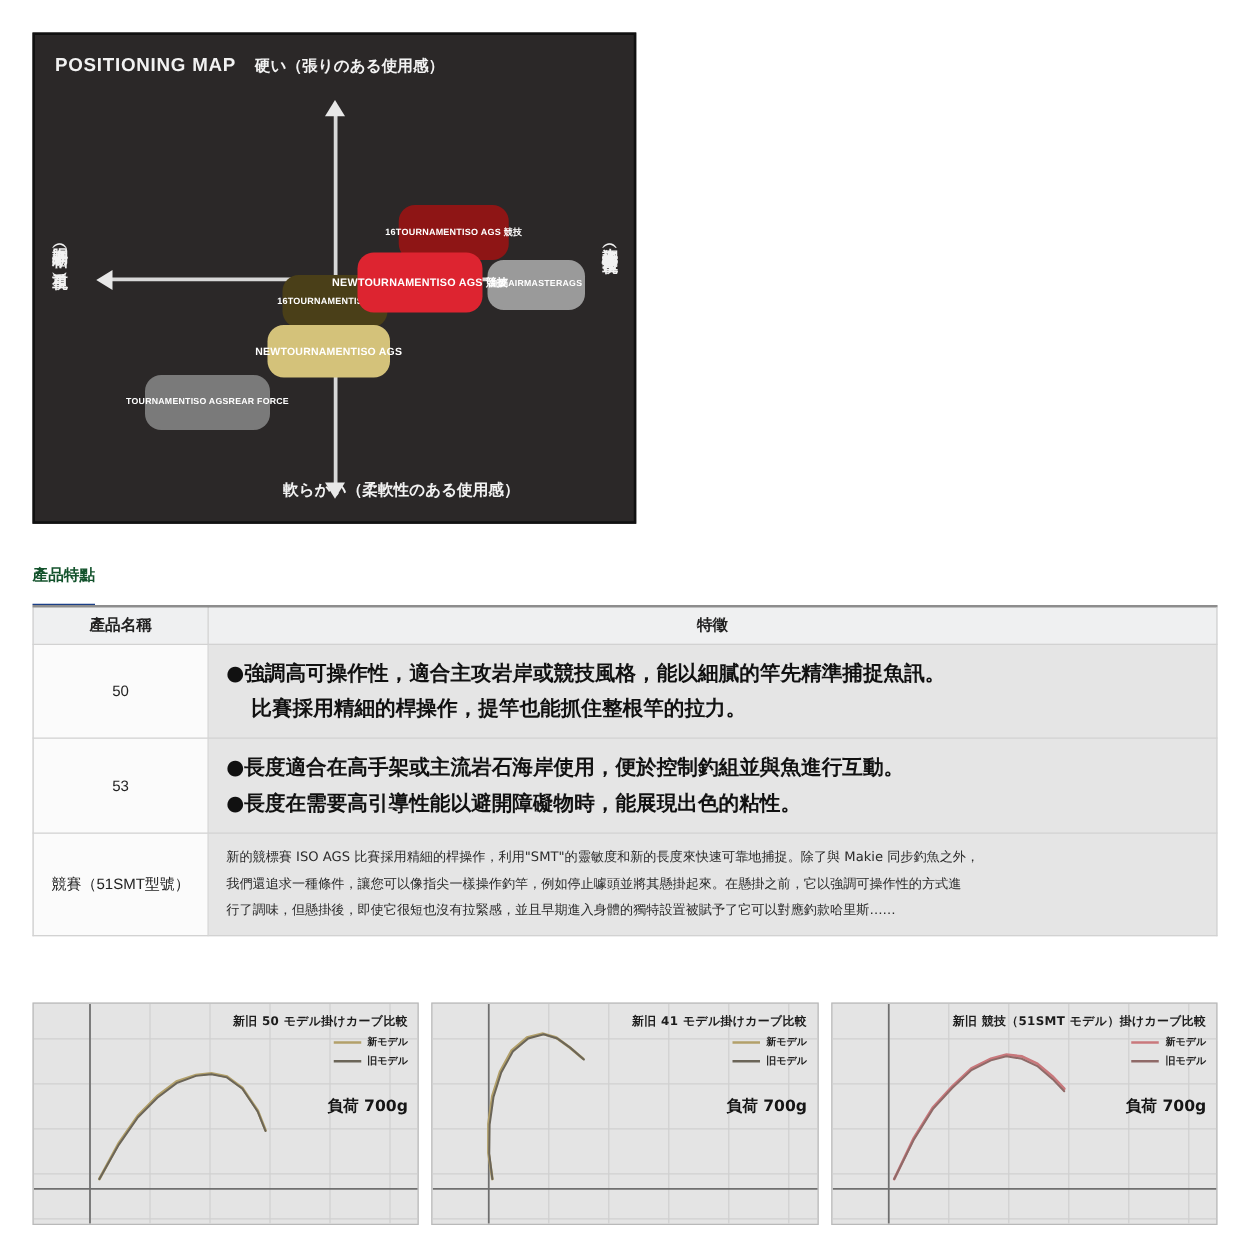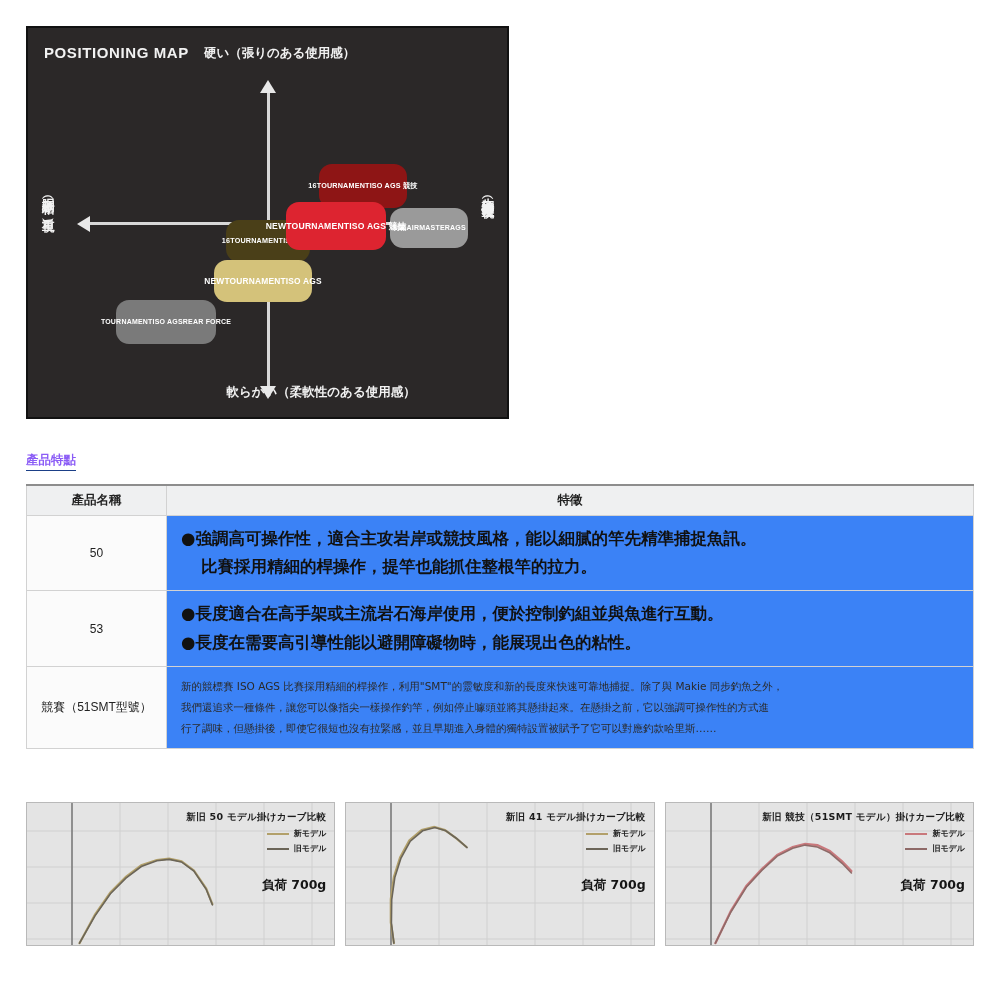--- a/index.html
+++ b/index.html
@@ -85,34 +85,34 @@
     letter-spacing: .2px;
   }
   .bubble span { display:block; white-space: nowrap; }
 
   
   .sect-head {
     position: absolute;
     left: 26px; top: 452px;
     font-size: 12.5px;
     font-weight: bold;
-    color: #8b5cf6;
+    color: #14532d;
     border-bottom: 1px solid #1b3f87;
-    padding-bottom: 1px;
+    padding-bottom: 14px;
     font-family: "DejaVu Sans", sans-serif;
   }
 
   
   .feat-table {
     position: absolute;
     left: 26px; top: 484px;
     width: 948px;
     border-collapse: collapse;
     border-top: 2px solid #8d8d8d;
-    background: #3b82f6;
+    background: #e5e5e5;
   }
   .feat-table td, .feat-table th {
     border: 1px solid #d2d2d2;
     vertical-align: middle;
   }
   .feat-table thead th {
     background: #eff0f1;
     font-size: 12.5px;
     font-weight: bold;
     color: #222;
@@ -142,21 +142,21 @@
     font-size: 10.5px;
     line-height: 2.0;
     color: #2a2a2a;
     font-family: "DejaVu Sans", sans-serif;
   }
 
   
   .charts {
     position: absolute;
     left: 26px; top: 802px;
-    width: 948px; height: 144px;
+    width: 948px; height: 178px;
     display: flex;
     gap: 10px;
   }
   .chart {
     position: relative;
     flex: 1 1 0;
     background: #e4e4e4;
     border: 1px solid #b9b9b9;
     overflow: hidden;
   }

